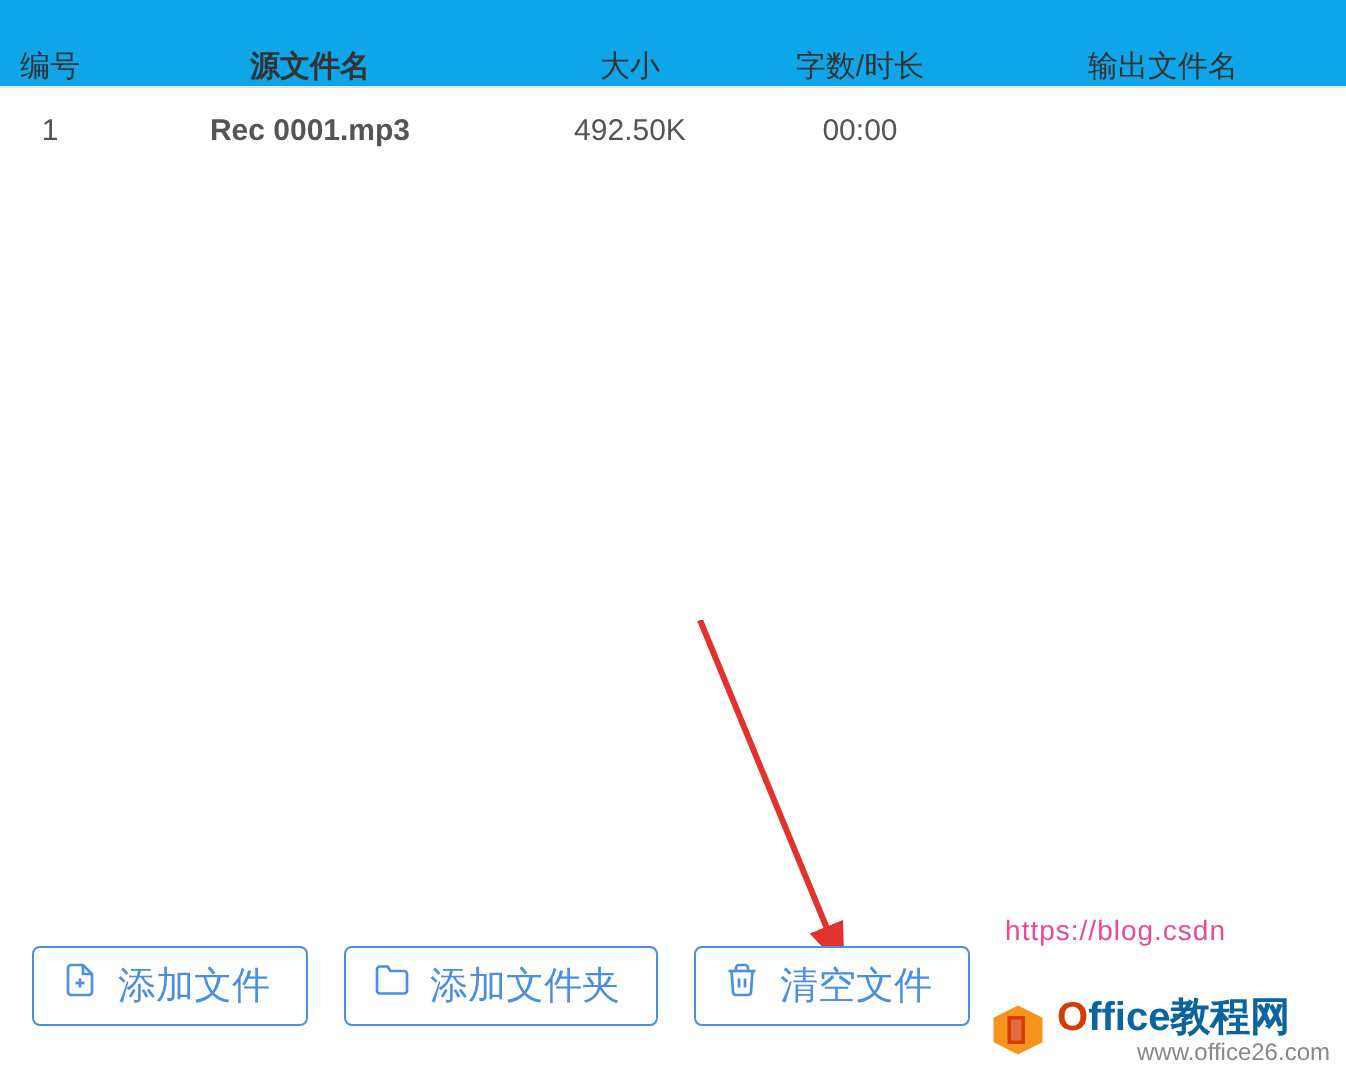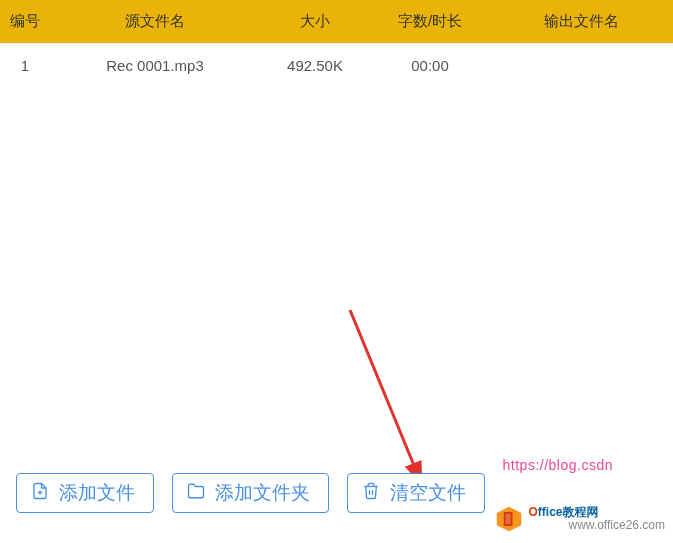--- a/index.html
+++ b/index.html
@@ -14,36 +14,36 @@
       background: #fff;
       position: relative;
       overflow: hidden;
     }
     .table {
       width: 100%;
     }
     .table-header {
       display: flex;
       height: 44px;
-      background: #eab308;
+      background: #0ea5e9;
       border-bottom: 1px solid #e6e6e6;
-      align-items: center;
+      align-items: flex-end;
       color: #333;
       font-size: 15px;
     }
     .table-row {
       display: flex;
       height: 44px;
       align-items: center;
       color: #555;
       font-size: 15px;
       border-bottom: 1px solid transparent;
     }
     .col-num { width: 50px; text-align: center; }
-    .col-source { width: 210px; text-align: center; }
+    .col-source { width: 210px; text-align: center; font-weight: bold; }
     .col-size { width: 110px; text-align: center; }
     .col-duration { width: 120px; text-align: center; }
     .col-output { flex: 1; text-align: center; }
     .toolbar {
       position: absolute;
       bottom: 30px;
       left: 16px;
       display: flex;
       gap: 18px;
       align-items: center;
@@ -84,21 +84,21 @@
       width: 28px;
       height: 28px;
     }
     .wm-text {
       display: flex;
       flex-direction: column;
       line-height: 1.1;
     }
     .wm-title {
       font-weight: bold;
-      font-size: 12px;
+      font-size: 20px;
     }
     .wm-title .o { color: #d83b01; }
     .wm-title .rest { color: #0a64a0; }
     .wm-url {
       font-size: 12px;
       color: #888;
       margin-left: 40px;
     }
     .arrow {
       position: absolute;

